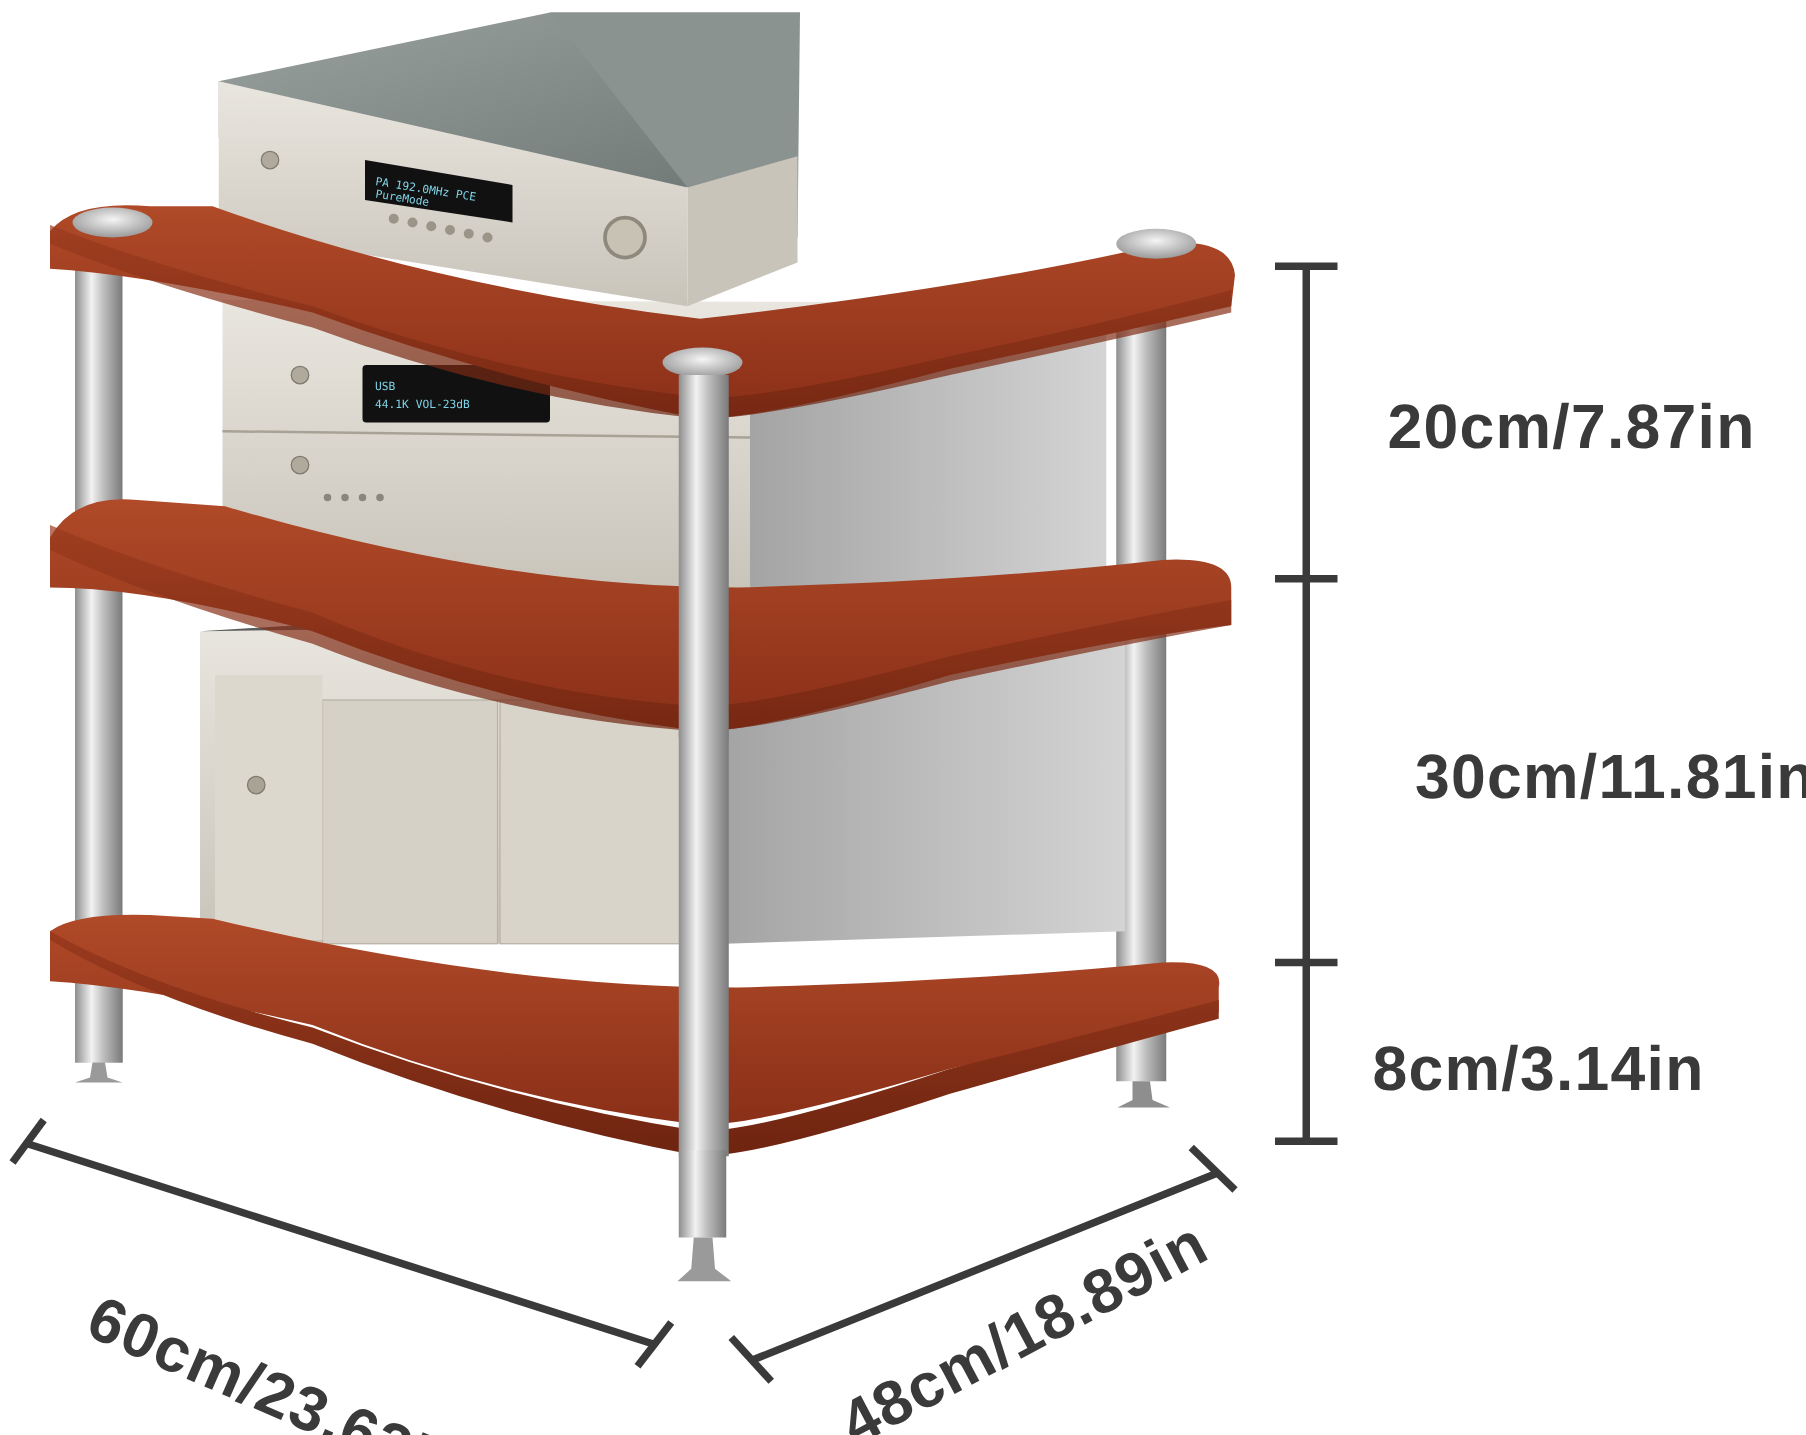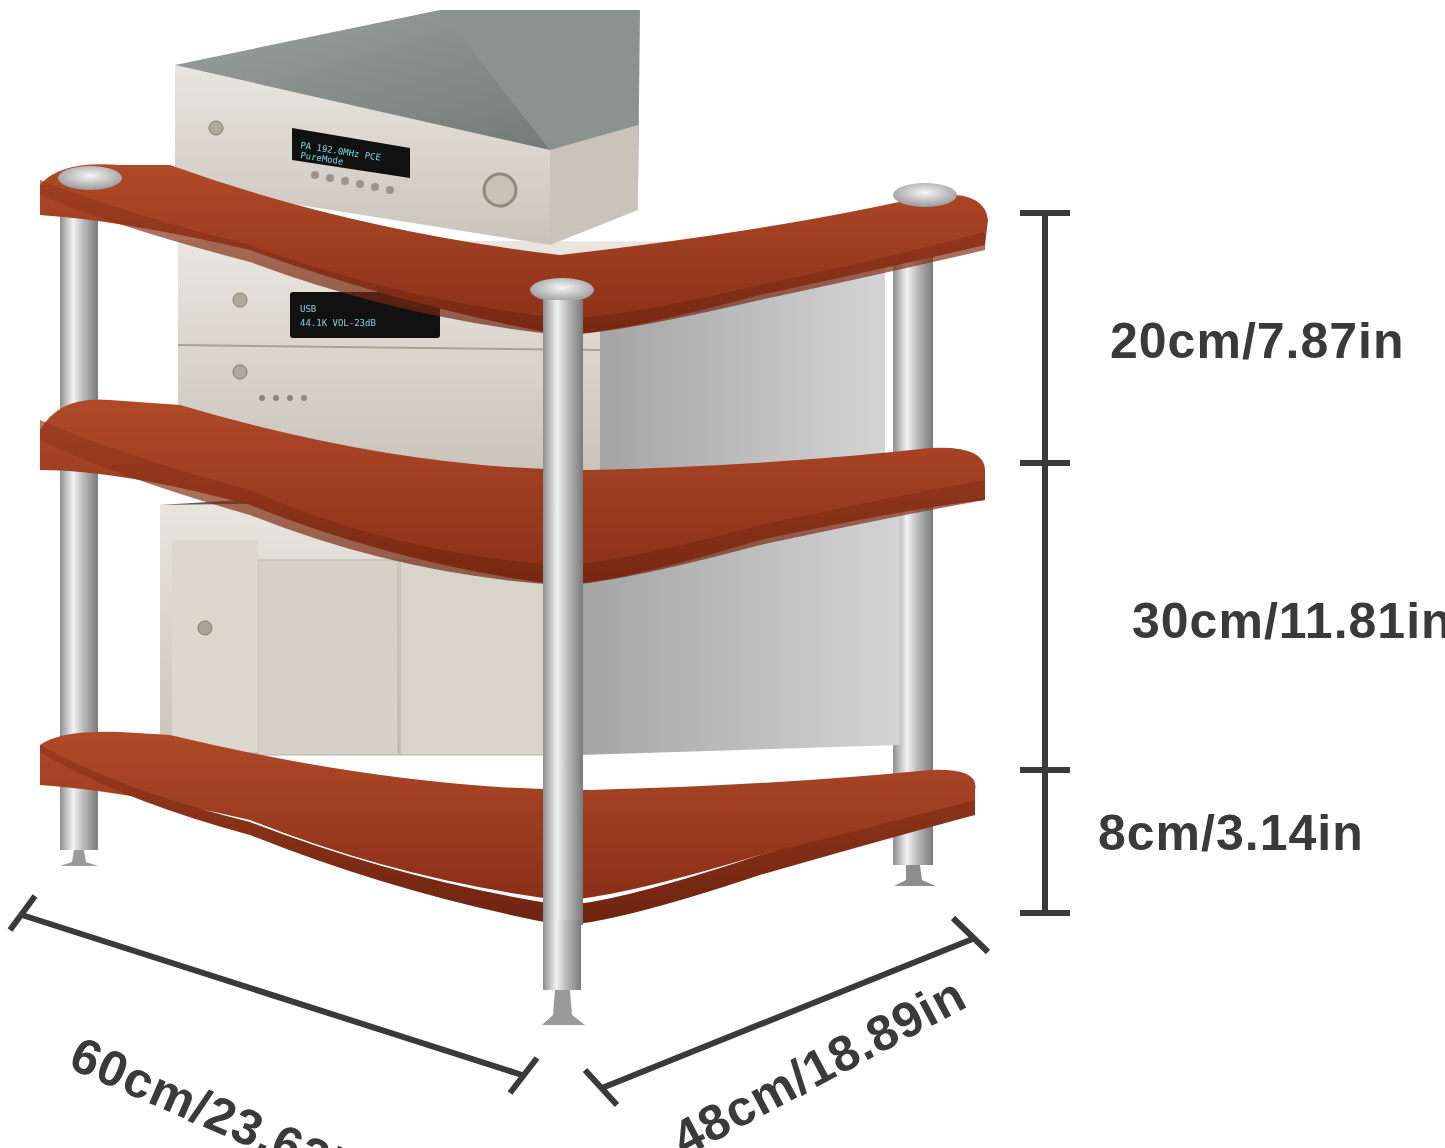--- a/index.html
+++ b/index.html
@@ -4,21 +4,21 @@
 <style>
   html, body { margin: 0; padding: 0; background: #ffffff; }
   body { width: 1445px; height: 1148px; position: relative; overflow: hidden; font-family: "Liberation Sans", sans-serif; }
   .stage { position: absolute; left: 0; top: 0; width: 1445px; height: 1148px; }
   .label {
     position: absolute; font-family: "Liberation Sans", sans-serif; font-weight: 700;
     color: #3a3a3a; font-size: 50px; letter-spacing: 1px; white-space: nowrap;
   }
   #lbl-h1 { left: 1110px; top: 312px; }
   #lbl-h2 { left: 1132px; top: 592px; }
-  #lbl-h3 { left: 1098px; top: 804px; }
+  #lbl-h3 { left: 1098px; top: 826px; }
   #lbl-w { left: 85px; top: 1025px; transform-origin: 0 0; transform: rotate(23.5deg); font-size: 50px; }
   #lbl-d { left: 690px; top: 1110px; transform-origin: 0 100%; transform: rotate(-28deg); font-size: 50px; }
   .display-text { font-family: "DejaVu Sans Mono", monospace; font-size: 9px; fill: #7fd3e6; }
 </style>
 </head>
 <body>
 
 <div class="stage">
   <svg width="1445" height="1148" viewBox="0 0 1445 1148" xmlns="http://www.w3.org/2000/svg">
     <defs>

